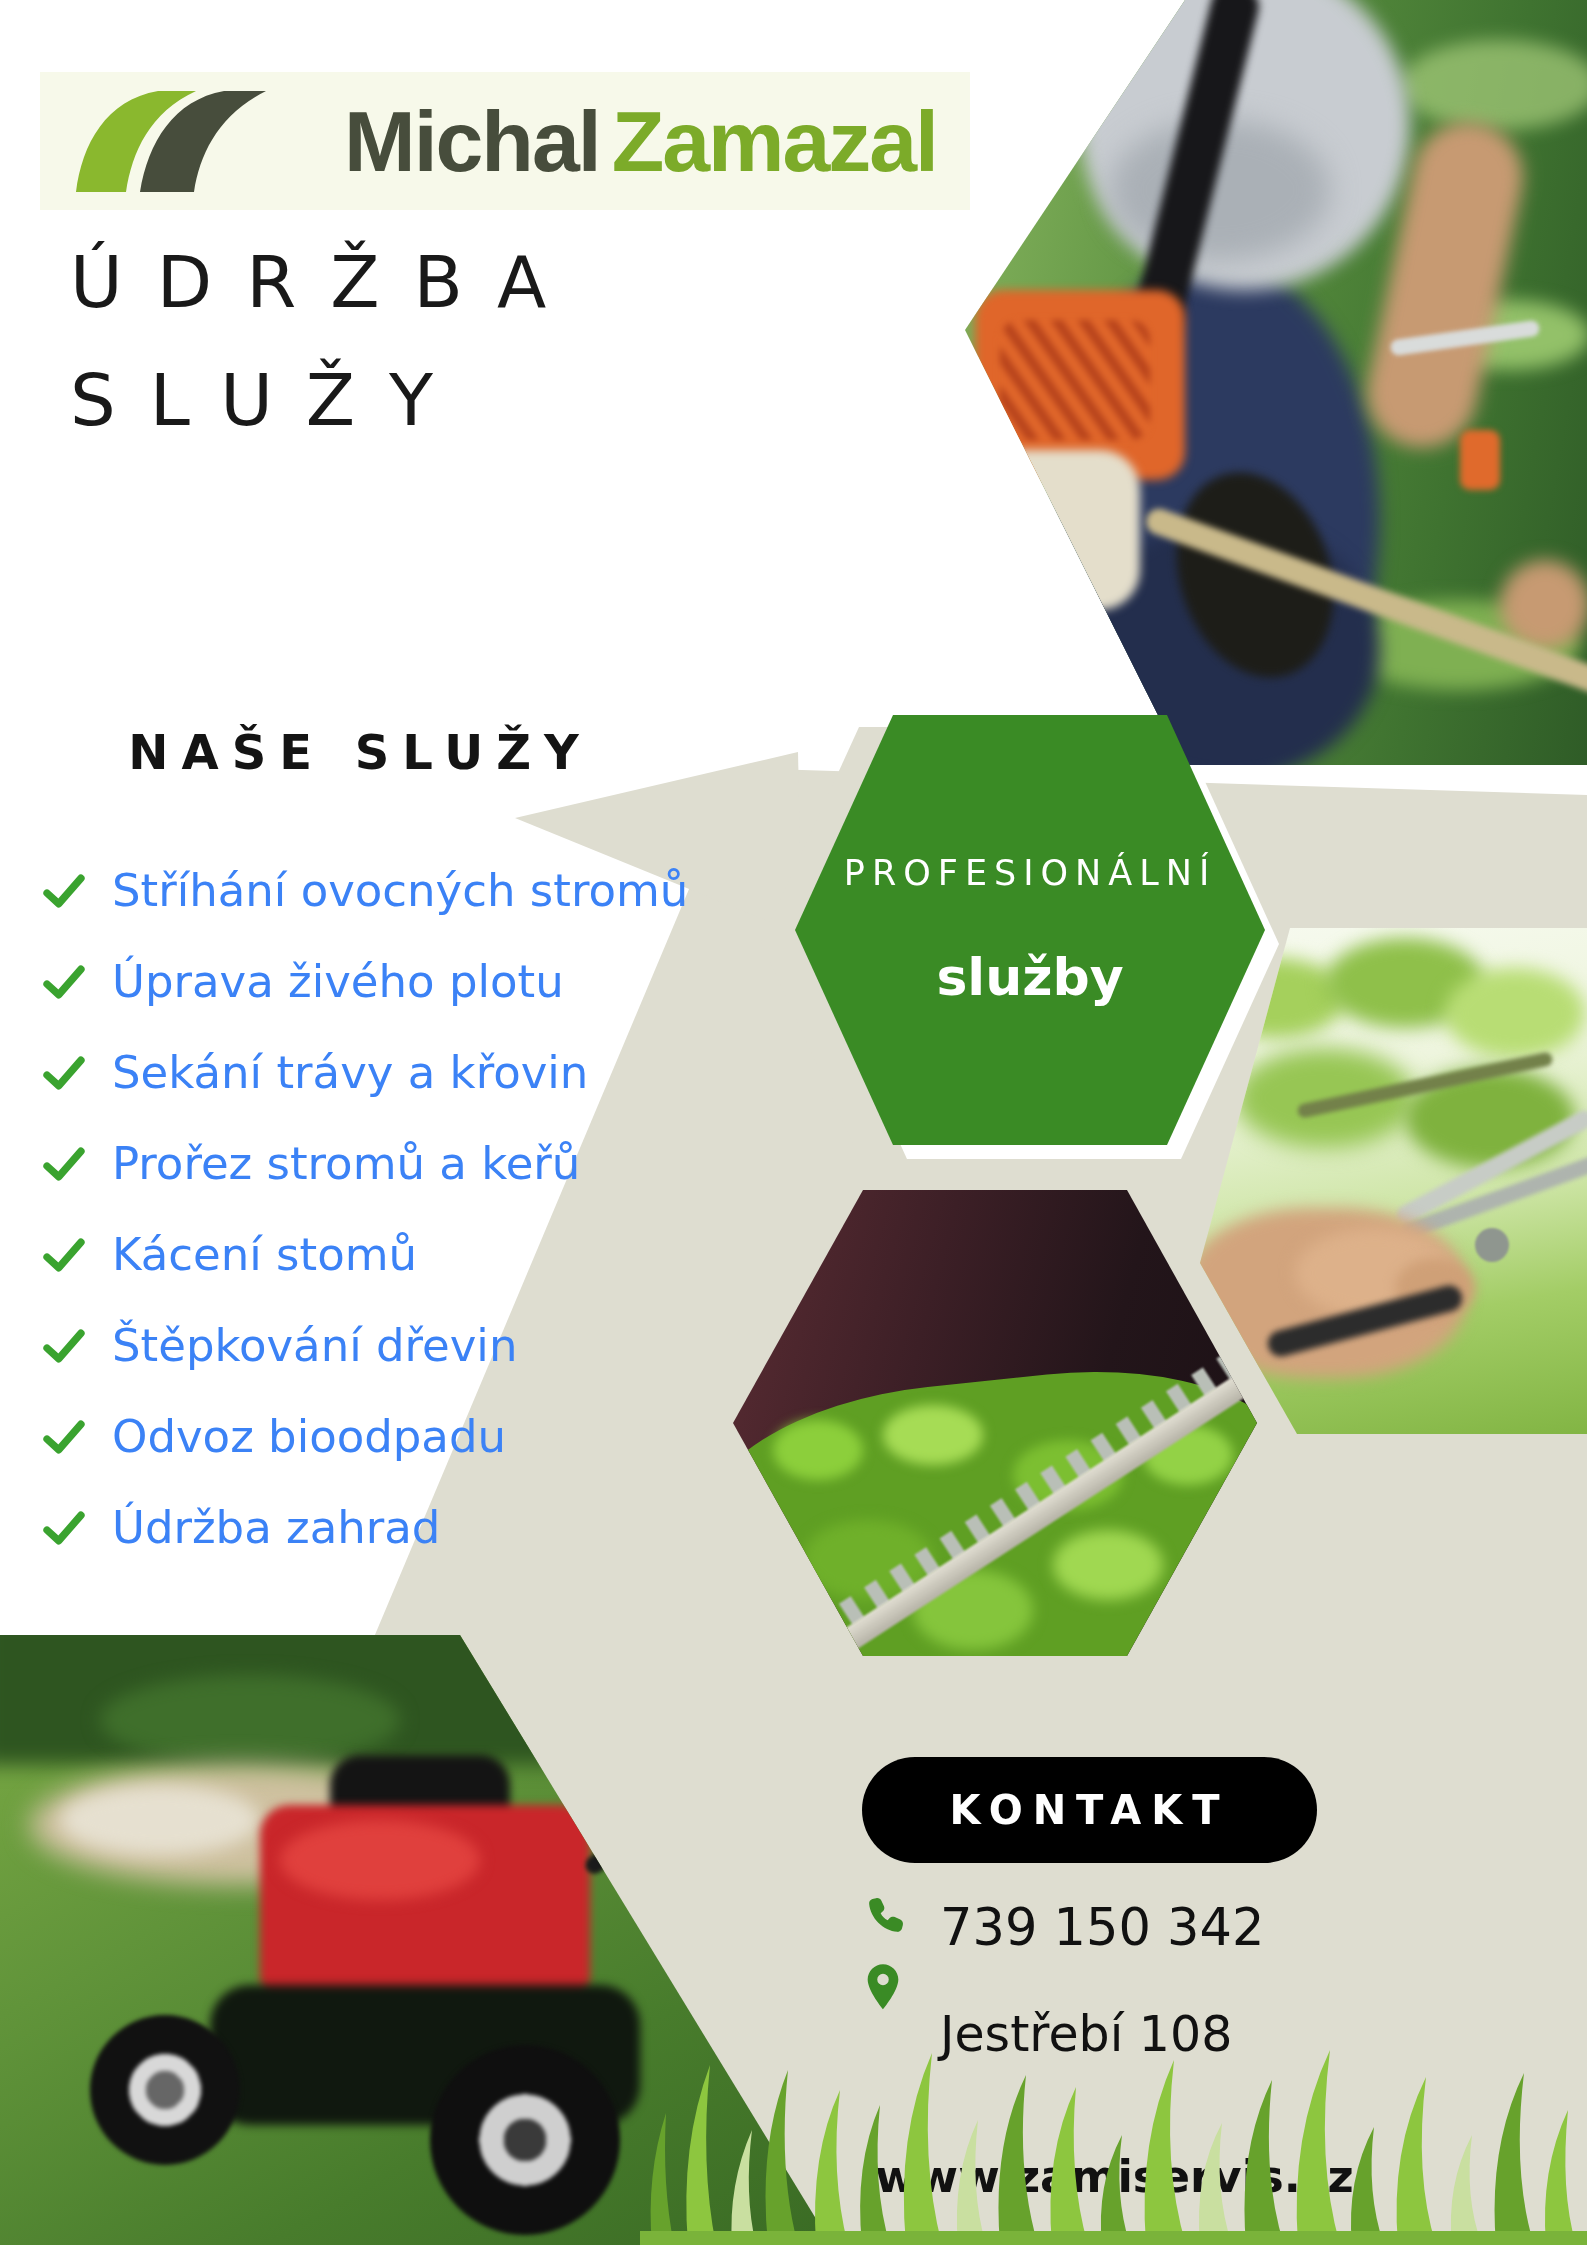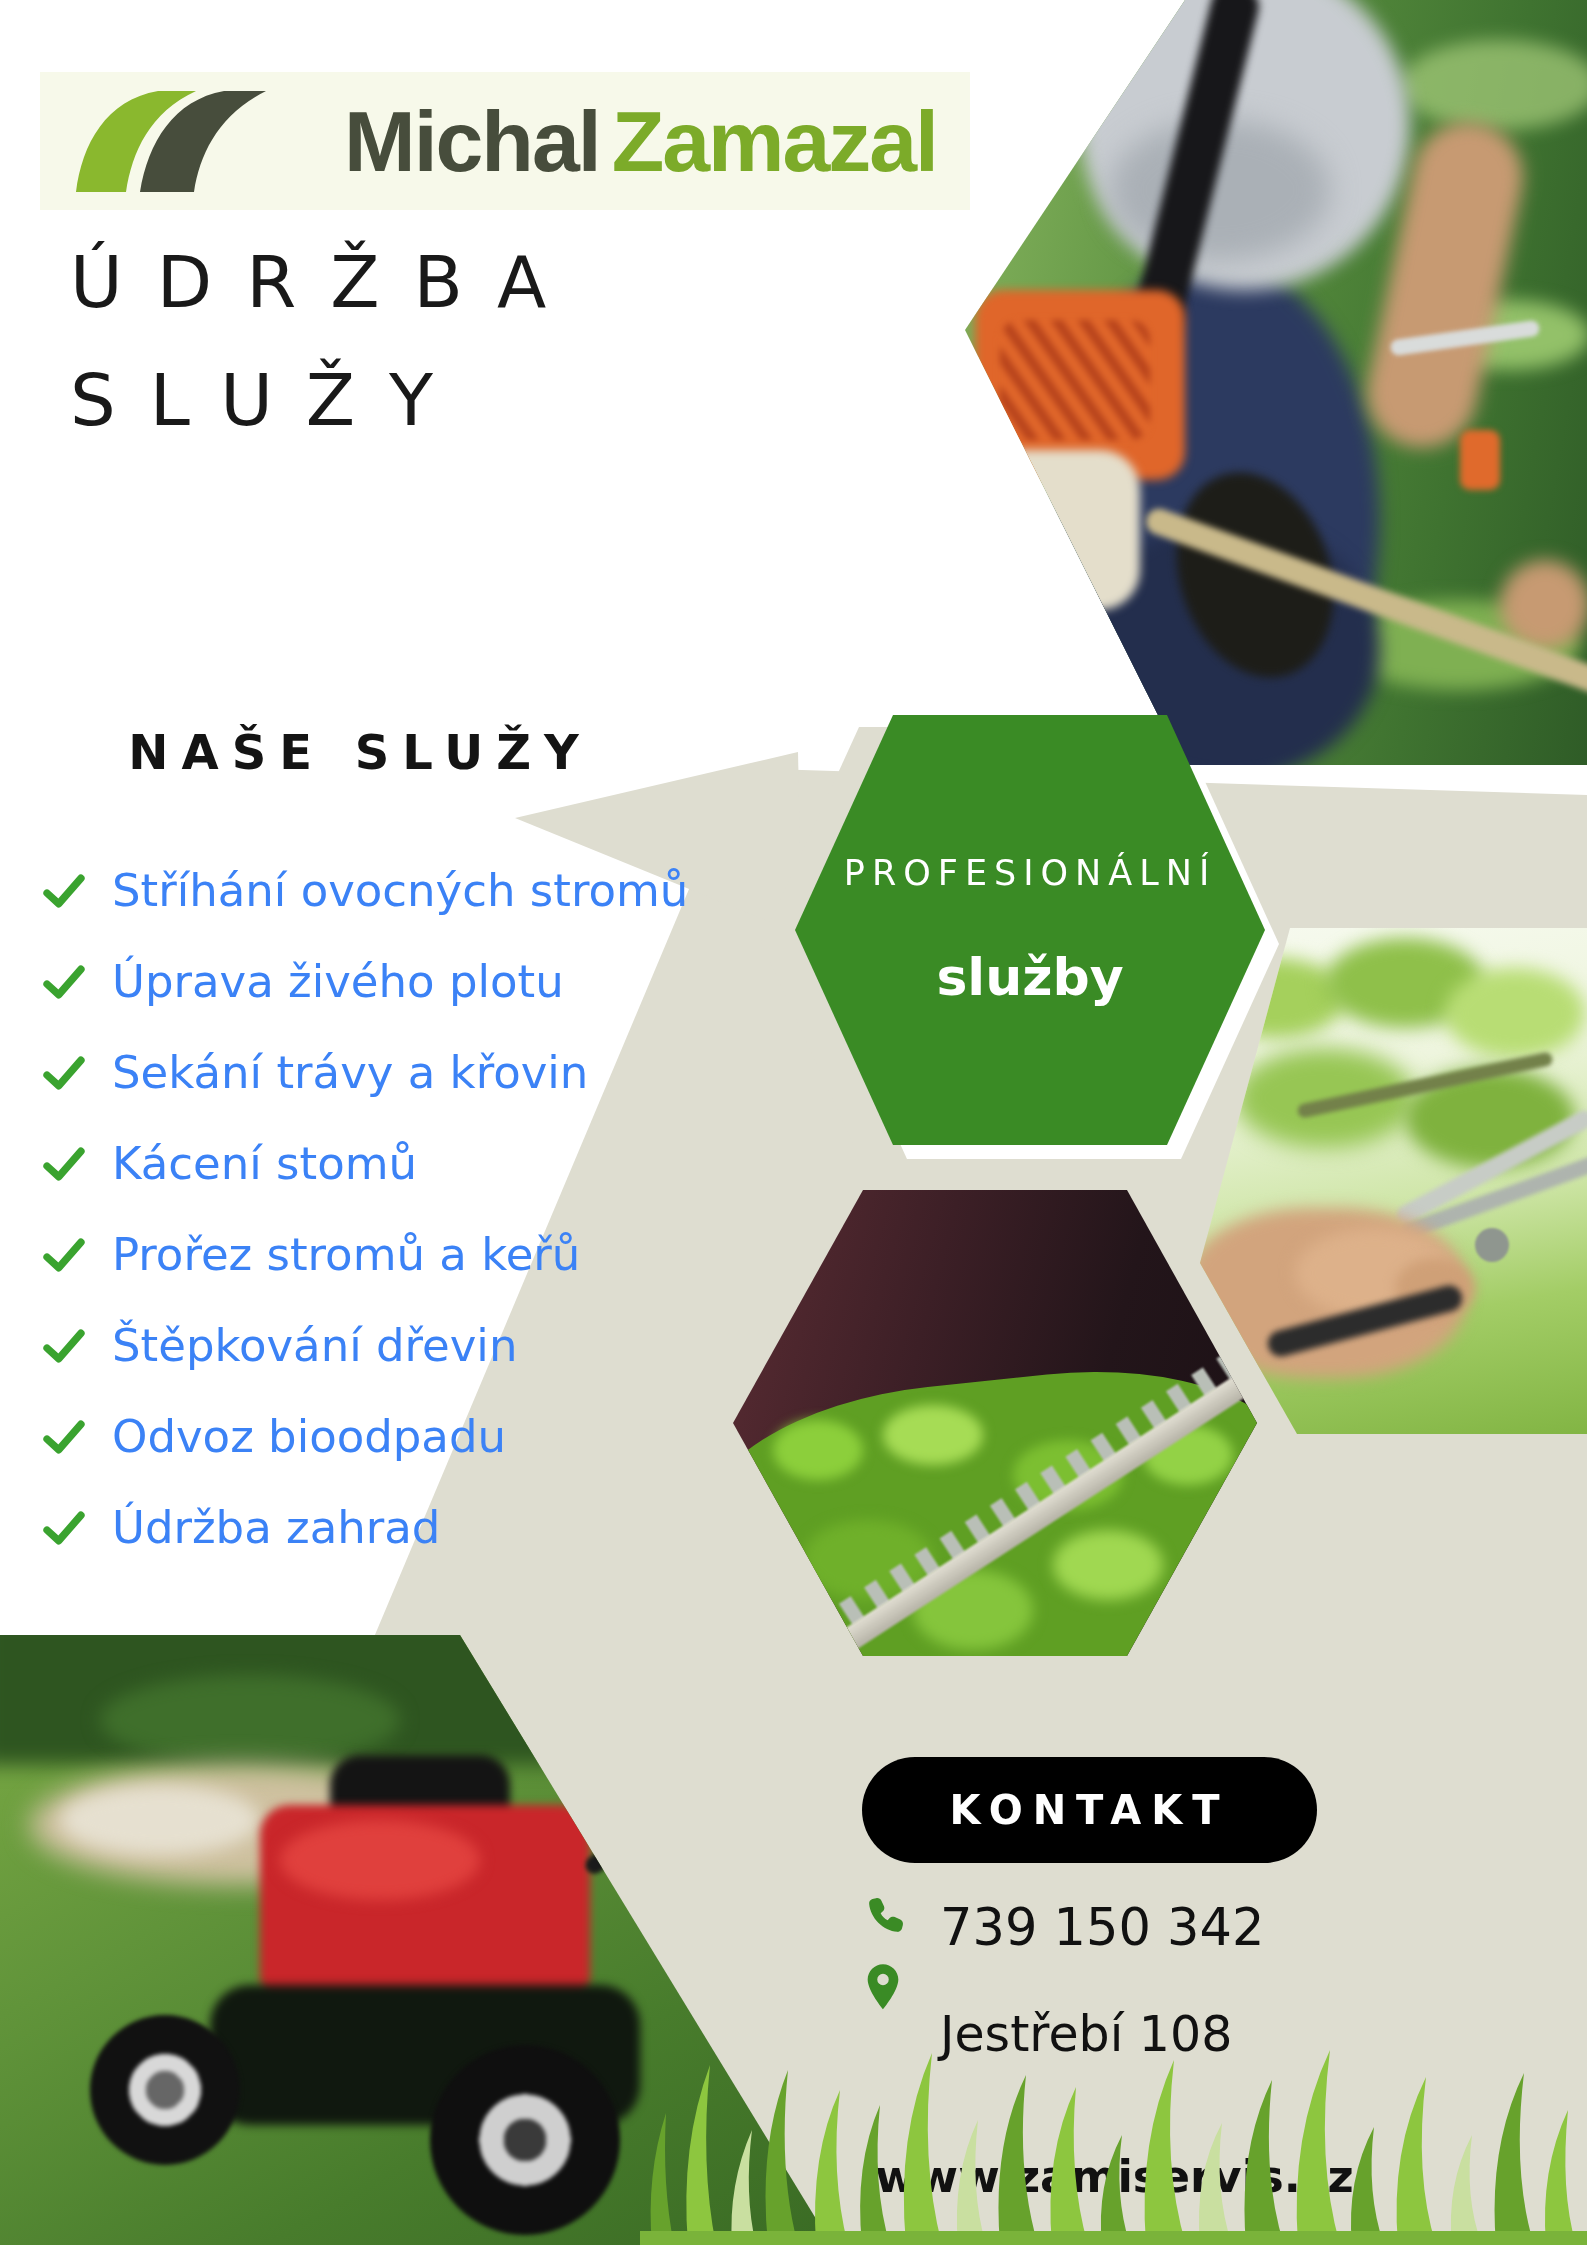--- a/index.html
+++ b/index.html
@@ -188,28 +188,28 @@
       <svg class="check" width="44" height="36" viewBox="0 0 40 34">
         <polyline points="4,19 15,29 36,5" fill="none" stroke="#3aa32f" stroke-width="7" stroke-linecap="round" stroke-linejoin="round"></polyline>
       </svg>
       <span class="svc-text">Sekání trávy a křovin</span>
     </li>
 
     <li>
       <svg class="check" width="44" height="36" viewBox="0 0 40 34">
         <polyline points="4,19 15,29 36,5" fill="none" stroke="#3aa32f" stroke-width="7" stroke-linecap="round" stroke-linejoin="round"></polyline>
       </svg>
+      <span class="svc-text">Prořez stromů a keřů</span>
+    </li>
+
+    <li>
+      <svg class="check" width="44" height="36" viewBox="0 0 40 34">
+        <polyline points="4,19 15,29 36,5" fill="none" stroke="#3aa32f" stroke-width="7" stroke-linecap="round" stroke-linejoin="round"></polyline>
+      </svg>
       <span class="svc-text">Kácení stomů</span>
-    </li>
-
-    <li>
-      <svg class="check" width="44" height="36" viewBox="0 0 40 34">
-        <polyline points="4,19 15,29 36,5" fill="none" stroke="#3aa32f" stroke-width="7" stroke-linecap="round" stroke-linejoin="round"></polyline>
-      </svg>
-      <span class="svc-text">Prořez stromů a keřů</span>
     </li>
 
     <li>
       <svg class="check" width="44" height="36" viewBox="0 0 40 34">
         <polyline points="4,19 15,29 36,5" fill="none" stroke="#3aa32f" stroke-width="7" stroke-linecap="round" stroke-linejoin="round"></polyline>
       </svg>
       <span class="svc-text">Štěpkování dřevin</span>
     </li>
 
     <li>

